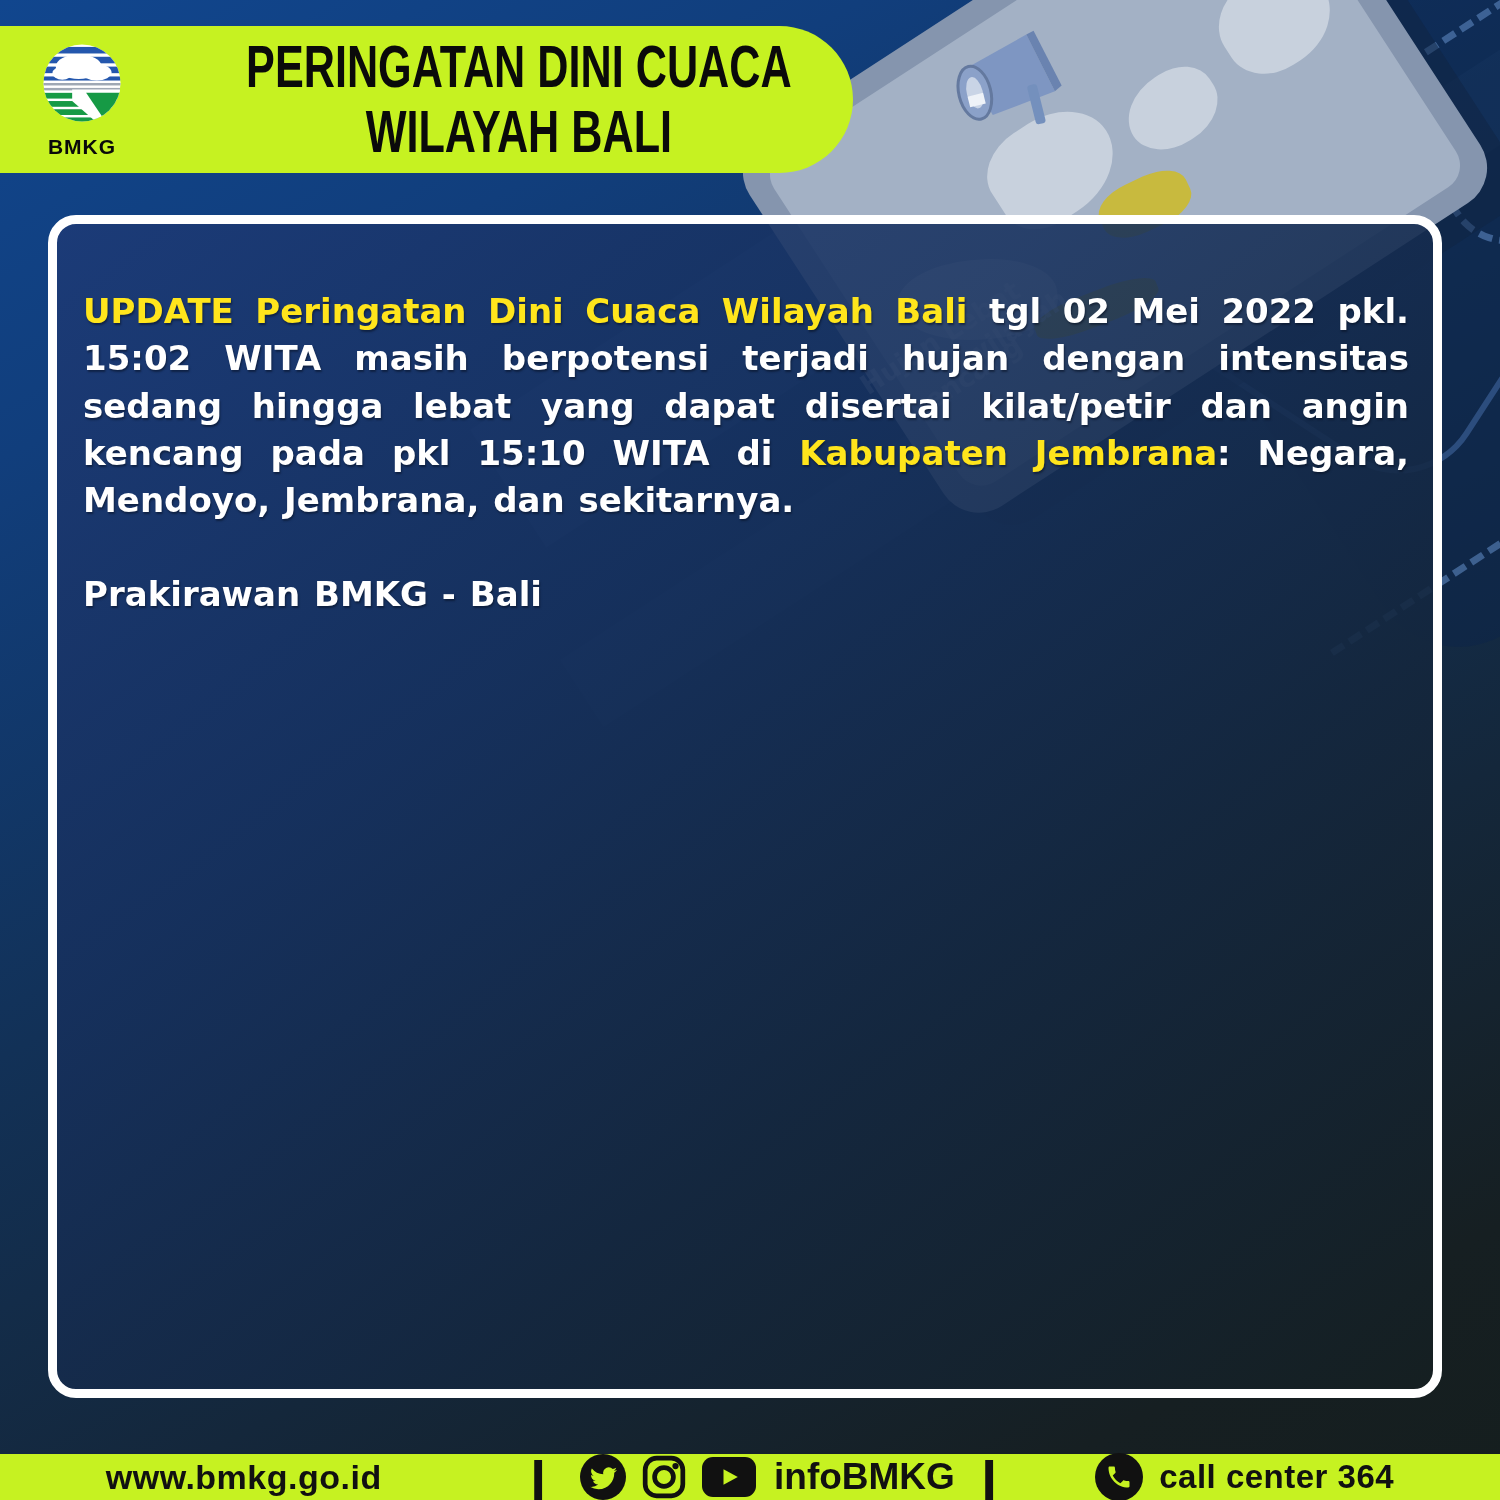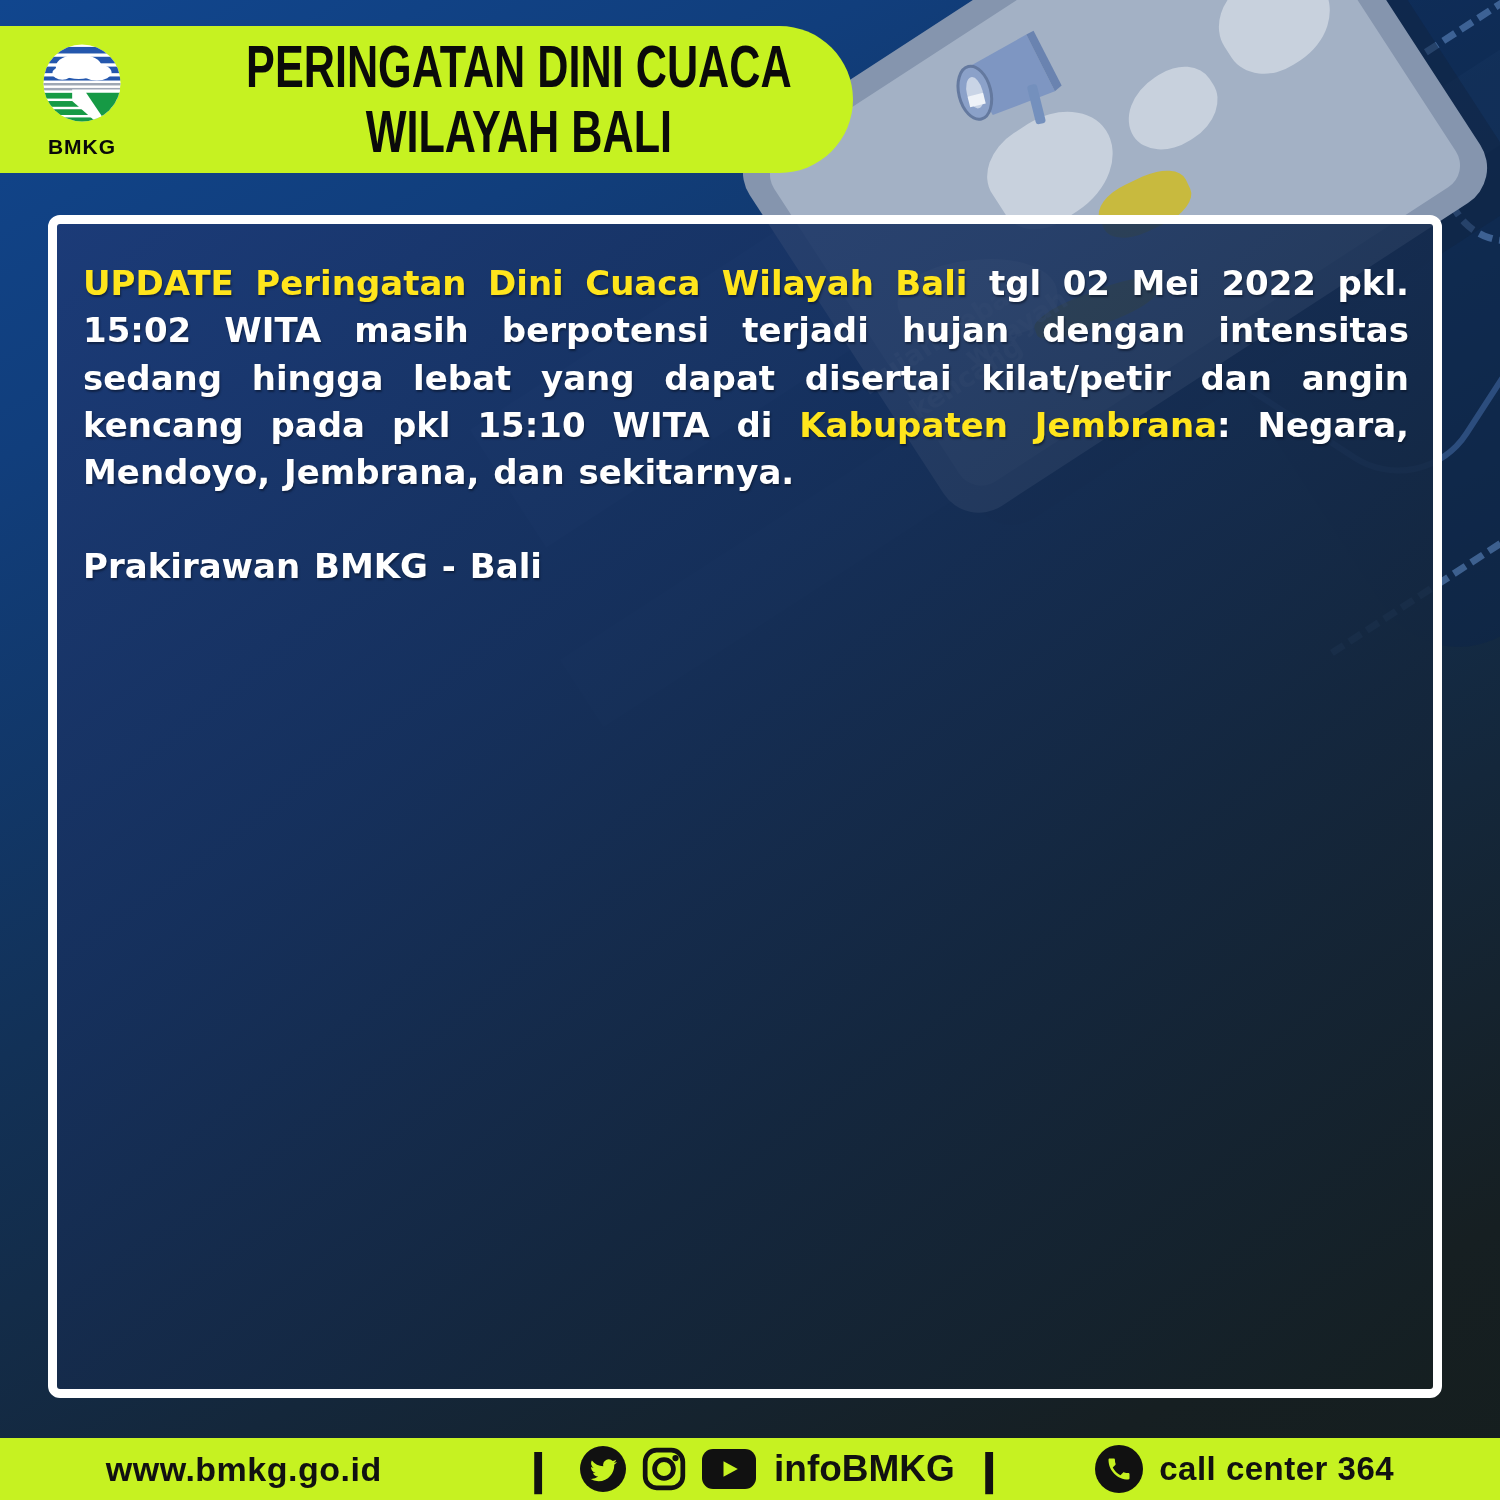--- a/index.html
+++ b/index.html
@@ -47,31 +47,31 @@
   .banner{position:absolute;left:0;top:26px;width:853px;height:147px;background:#c6f221;
     border-radius:0 74px 74px 0;display:flex;align-items:center;z-index:6;}
   .logo-wrap{margin-left:24px;width:116px;flex:0 0 auto;text-align:center;line-height:0;}
   .logo-text{font-family:"Liberation Sans",sans-serif;font-weight:bold;font-size:21px;
     line-height:1;color:#0a0a0a;letter-spacing:1px;margin-top:12px;}
   .title{flex:1;text-align:center;color:#0a0a0a;font-family:"Liberation Sans",sans-serif;
     font-weight:bold;font-size:60px;line-height:1.08;transform:scaleX(.72);transform-origin:50% 50%;
     white-space:nowrap;}
   
   .card{position:absolute;left:48px;top:215px;width:1394px;height:1183px;box-sizing:border-box;
-    border:9px solid #ffffff;border-radius:12px;z-index:3;
+    border:9px solid #ffffff;border-radius:28px;z-index:3;
     background:linear-gradient(142deg,rgba(29,58,118,.87) 0%,rgba(22,48,93,.88) 35%,rgba(20,39,63,.9) 65%,rgba(21,31,33,.93) 100%);
-    padding:36px 24px 0 26px;}
+    padding:64px 24px 0 26px;}
   .card-text{font-weight:bold;font-size:34px;line-height:1.39;color:#ffffff;}
   .card-text p{margin:0 0 47px 0;text-align:justify;word-spacing:2px;
     text-shadow:1px 2px 2px rgba(8,16,34,.55);}
   .card-text p.left{text-align:left;}
   .yellow{color:#ffe51c;}
   .white{color:#ffffff;text-align:right;}
   
-  .footer{position:absolute;left:0;bottom:0;width:1500px;height:62px;background:#c6f221;z-index:6;
+  .footer{position:absolute;left:0;bottom:0;width:1500px;height:46px;background:#c6f221;z-index:6;
     display:flex;align-items:center;justify-content:center;color:#111;
     font-family:"Liberation Sans",sans-serif;}
   .site{font-size:34px;font-weight:bold;letter-spacing:.5px;margin-right:150px;}
   .fdiv{font-size:44px;font-weight:bold;transform:scaleX(1.4);line-height:0;}
   .social{display:flex;align-items:center;gap:15px;margin-left:36px;}
   .circle-ic{width:46px;height:46px;border-radius:50%;background:#111;display:flex;
     align-items:center;justify-content:center;}
   .yt{width:54px;height:40px;border-radius:11px;background:#111;display:flex;
     align-items:center;justify-content:center;}
   .handle{font-size:37px;font-weight:bold;margin-left:18px;}

